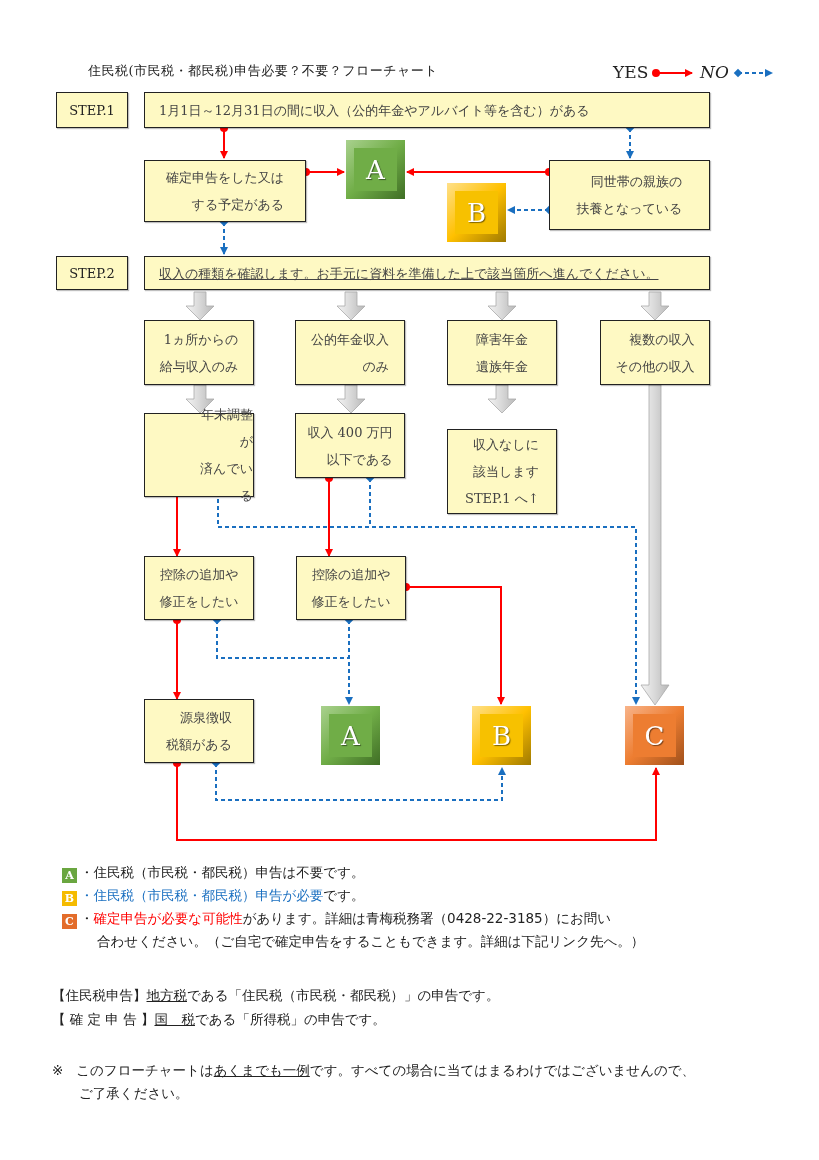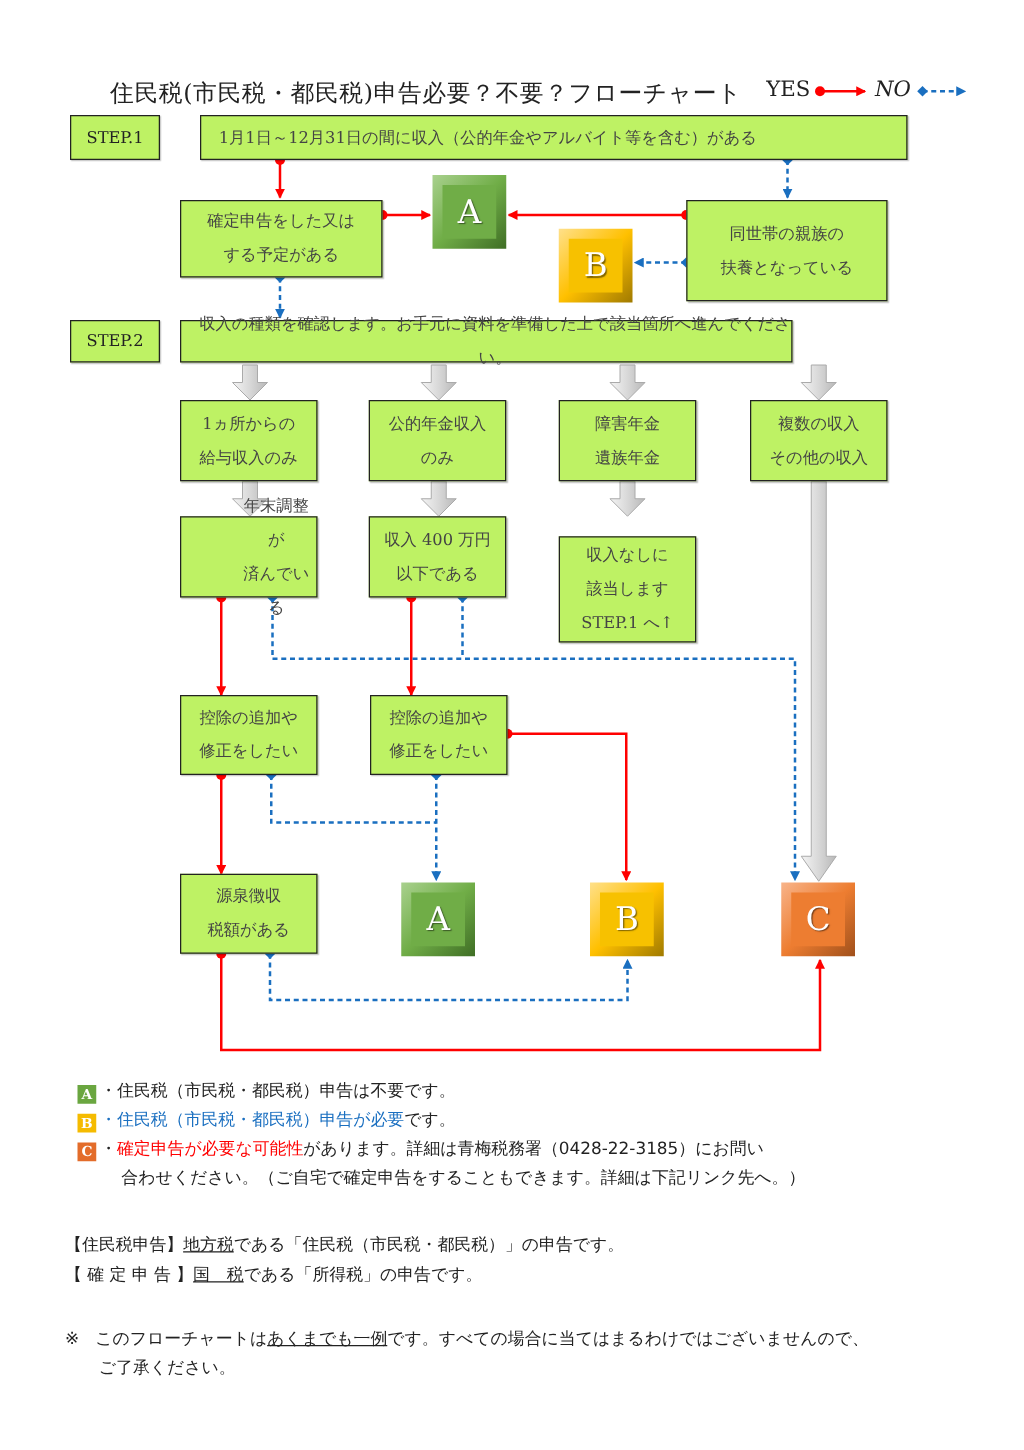--- a/index.html
+++ b/index.html
@@ -1,23 +1,23 @@
 <!DOCTYPE html>
 <html><head>
 <meta charset="utf-8">
 <style>
   html, body { margin:0; padding:0; background:#ffffff; }
   body { width:819px; height:1160px; position:relative; overflow:hidden;
          font-family:"DejaVu Serif", serif; color:#333; }
   .abs { position:absolute; }
-  .title { left:88px; top:62px; font-size:19px; color:#222; letter-spacing:0.5px; white-space:nowrap; }
+  .title { left:88px; top:62px; font-size:13px; color:#222; letter-spacing:0.5px; white-space:nowrap; }
   .legend-yes { left:613px; top:62px; font-size:17px; color:#222; }
   .legend-no { left:700px; top:62px; font-size:17px; color:#222;font-style:italic; }
-  .box { position:absolute; border:1.3px solid #222; background:#bef264; box-sizing:border-box;
-         display:flex; align-items:center; justify-content:center; text-align:center;
+  .box { position:absolute; border:1.3px solid #222; background:#fef9c3; box-sizing:border-box;
+         display:flex; align-items:center; justify-content:center; text-align:right;
          font-size:13px; line-height:27px; color:#444; white-space:pre-line;
          box-shadow:1px 1px 1px rgba(0,0,0,0.25); }
   .step-label { font-size:13px; color:#222; }
   .wide { justify-content:flex-start; padding-left:14px; }
   .key { position:absolute; width:59px; height:59px; box-sizing:border-box;
          display:flex; align-items:center; justify-content:center;
          font-family:"DejaVu Serif", serif; font-size:26px; color:#fff;
          text-shadow:1px 1px 1px rgba(0,0,0,0.5); }
   .key .face { position:absolute; left:8px; top:8px; right:8px; bottom:8px; }
   .key span { position:relative; z-index:2; }
@@ -151,48 +151,48 @@
     <polyline points="216,763 216,800 502,800 502,768" stroke="#1a6fc0" stroke-width="2" stroke-dasharray="4,3" marker-end="url(#ab)"></polyline>
   </g>
 
   <g fill="none">
     <circle cx="177" cy="763" r="4" fill="#ff0000"></circle>
     <polyline points="177,763 177,840 656,840 656,768" stroke="#ff0000" stroke-width="2" marker-end="url(#ar)"></polyline>
   </g>
 </svg>
 
 <div class="box step-label" style="left:56px;top:92px;width:72px;height:36px;">STEP.1</div>
-<div class="box wide" style="left:144px;top:92px;width:566px;height:36px;margin-left:16px;">1月1日～12月31日の間に収入（公的年金やアルバイト等を含む）がある</div>
+<div class="box wide" style="left:144px;top:92px;width:566px;height:36px;">1月1日～12月31日の間に収入（公的年金やアルバイト等を含む）がある</div>
 <div class="box" style="left:144px;top:160px;width:162px;height:62px;">確定申告をした又は
 する予定がある</div>
-<div class="box" style="left:549px;top:160px;width:161px;height:81px;">同世帯の親族の
+<div class="box" style="left:549px;top:160px;width:161px;height:70px;">同世帯の親族の
 扶養となっている</div>
 
 <div class="key key-a" style="left:346px;top:140px;">
     <div class="face"></div>
     <span>A</span>
   </div>
 <div class="key key-b" style="left:447px;top:183px;">
     <div class="face"></div>
     <span>B</span>
   </div>
 
 <div class="box step-label" style="left:56px;top:256px;width:72px;height:34px;">STEP.2</div>
-<div class="box wide" style="left:144px;top:256px;width:490px;height:34px;">収入の種類を確認します。お手元に資料を準備した上で該当箇所へ進んでください。</div>
+<div class="box wide" style="left:144px;top:256px;width:566px;height:34px;text-decoration:underline;">収入の種類を確認します。お手元に資料を準備した上で該当箇所へ進んでください。</div>
 
 <div class="box" style="left:144px;top:320px;width:110px;height:65px;">1ヵ所からの
 給与収入のみ</div>
 <div class="box" style="left:295px;top:320px;width:110px;height:65px;">公的年金収入
 のみ</div>
 <div class="box" style="left:447px;top:320px;width:110px;height:65px;">障害年金
 遺族年金</div>
 <div class="box" style="left:600px;top:320px;width:110px;height:65px;">複数の収入
 その他の収入</div>
 
-<div class="box" style="left:144px;top:413px;width:110px;height:65px;padding-left:44px;">年末調整が
+<div class="box" style="left:144px;top:413px;width:110px;height:84px;padding-left:44px;">年末調整が
 済んでいる</div>
 <div class="box" style="left:295px;top:413px;width:110px;height:65px;">収入 400 万円
 以下である</div>
 <div class="box" style="left:447px;top:413px;width:110px;height:85px;margin-top:16px;">収入なしに
 該当します
 STEP.1 へ↑</div>
 
 <div class="box" style="left:144px;top:556px;width:110px;height:64px;">控除の追加や
 修正をしたい</div>
 <div class="box" style="left:296px;top:556px;width:110px;height:64px;">控除の追加や

